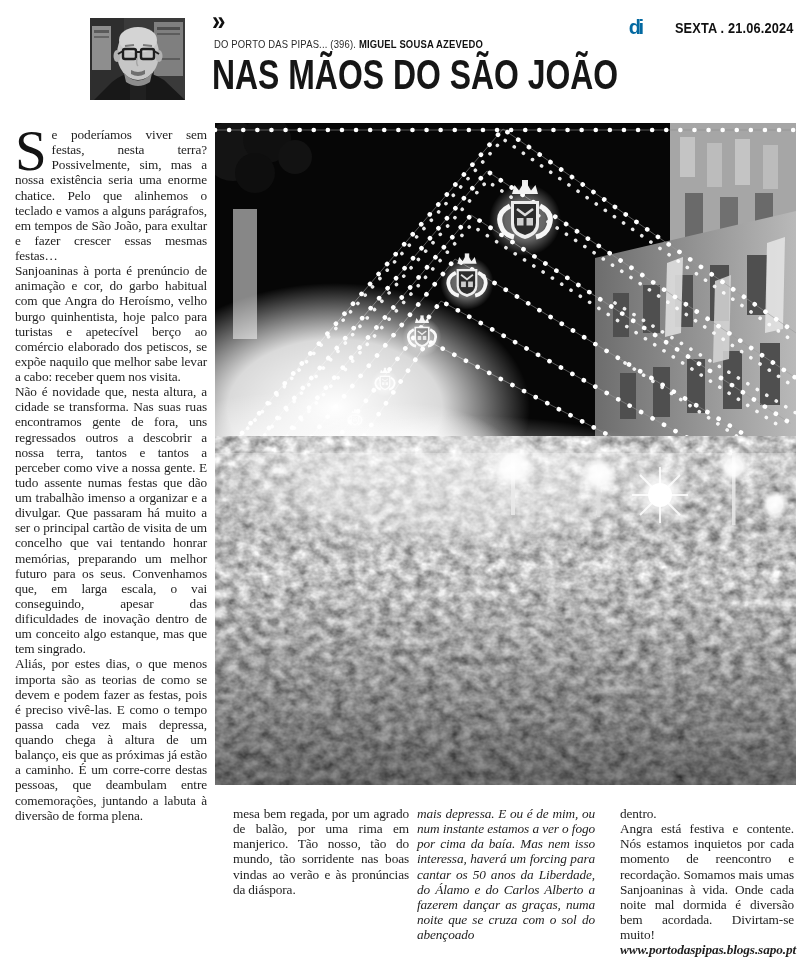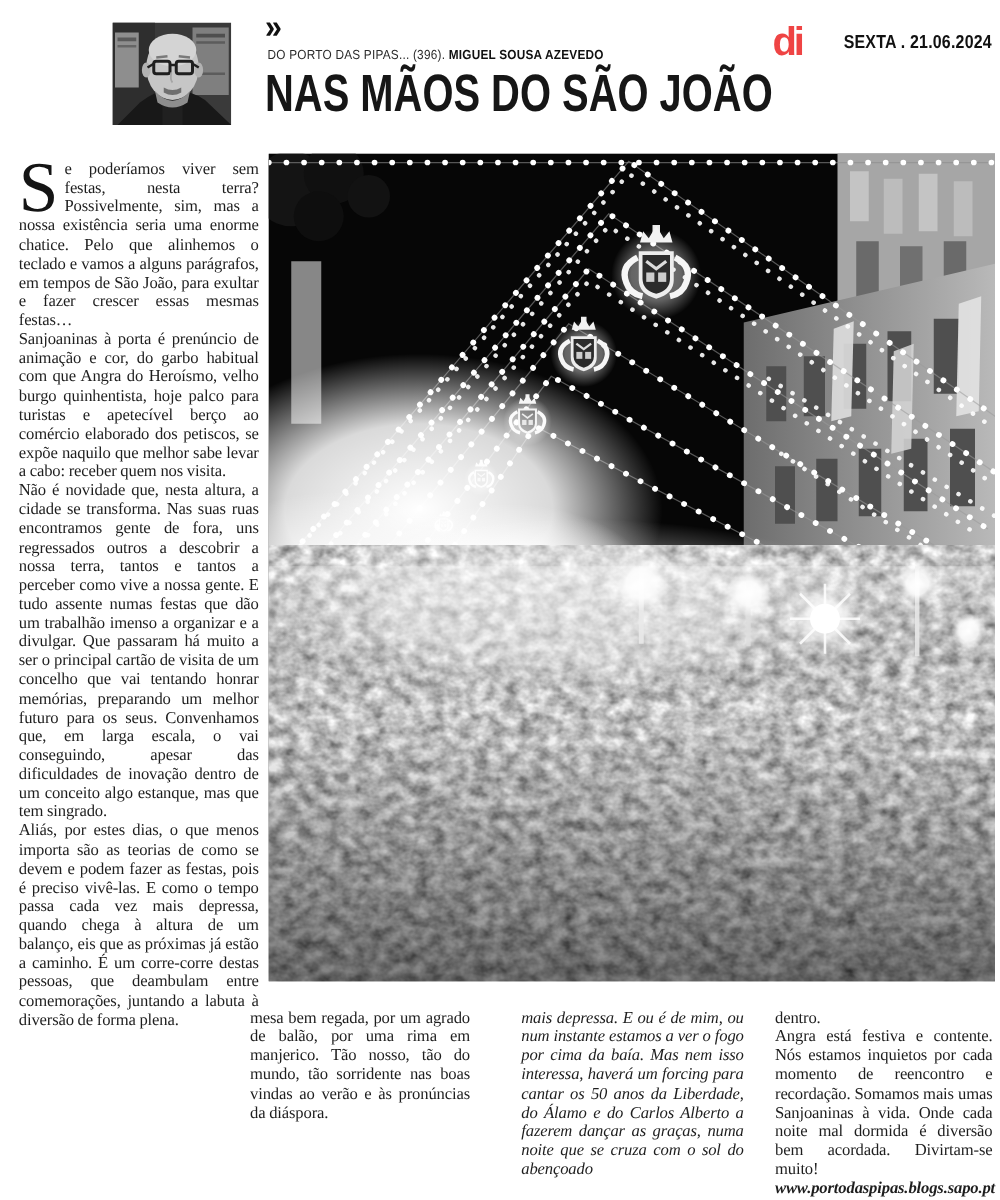--- a/index.html
+++ b/index.html
@@ -13,30 +13,30 @@
         transform:scaleX(.9);transform-origin:left top;}
   .kicker{position:absolute;left:214px;top:38px;font-family:"Liberation Sans",sans-serif;
         font-size:10.5px;color:#2a2a2a;white-space:nowrap;transform:scaleX(.9);
         transform-origin:left top;letter-spacing:.2px;}
   .kicker .author{font-weight:700;color:#111;}
   .headline{position:absolute;left:212px;top:54px;font-family:"Liberation Sans",sans-serif;
         font-weight:700;font-size:42px;line-height:1;color:#161616;white-space:nowrap;
         transform:scaleX(.76);transform-origin:left top;letter-spacing:0;}
   .masthead{position:absolute;top:17px;right:6px;display:flex;align-items:center;gap:13px;
         font-family:"Liberation Sans",sans-serif;}
-  .masthead-logo{font-size:32px;font-weight:800;letter-spacing:-2.5px;color:#ef4444;line-height:1;}
+  .masthead-logo{font-size:20px;font-weight:800;letter-spacing:-2.5px;color:#0369a1;line-height:1;}
   .masthead-date{font-size:15px;font-weight:700;color:#111;transform:scaleX(.85);
         transform-origin:right center;white-space:nowrap;letter-spacing:.2px;}
 
   
   .bodycol{position:absolute;}
   .bodycol p{margin:0;text-align:justify;font-size:13.3px;line-height:15.12px;
         letter-spacing:-.12px;word-spacing:-.2px;color:#1e1e1e;hyphens:auto;}
   .col-left{left:15px;top:127px;width:192px;}
-  .col-2{left:200px;top:806px;width:176px;}
+  .col-2{left:233px;top:806px;width:176px;}
   .col-3{left:417px;top:806px;width:178px;font-style:italic;}
   .col-4{left:620px;top:806px;width:174px;}
   .dropcap{float:left;font-size:57px;line-height:43px;padding:2px 5px 0 0;color:#141414;}
   .footer-url{margin-top:1px;text-align:right;font-style:italic;font-size:12.6px;
         letter-spacing:-.1px;color:#1e1e1e;font-weight:bold;}
 
   
   .photo{position:absolute;left:215px;top:123px;width:581px;height:662px;background:#000;}
   .photo svg{display:block;width:100%;height:100%;}
 </style>

